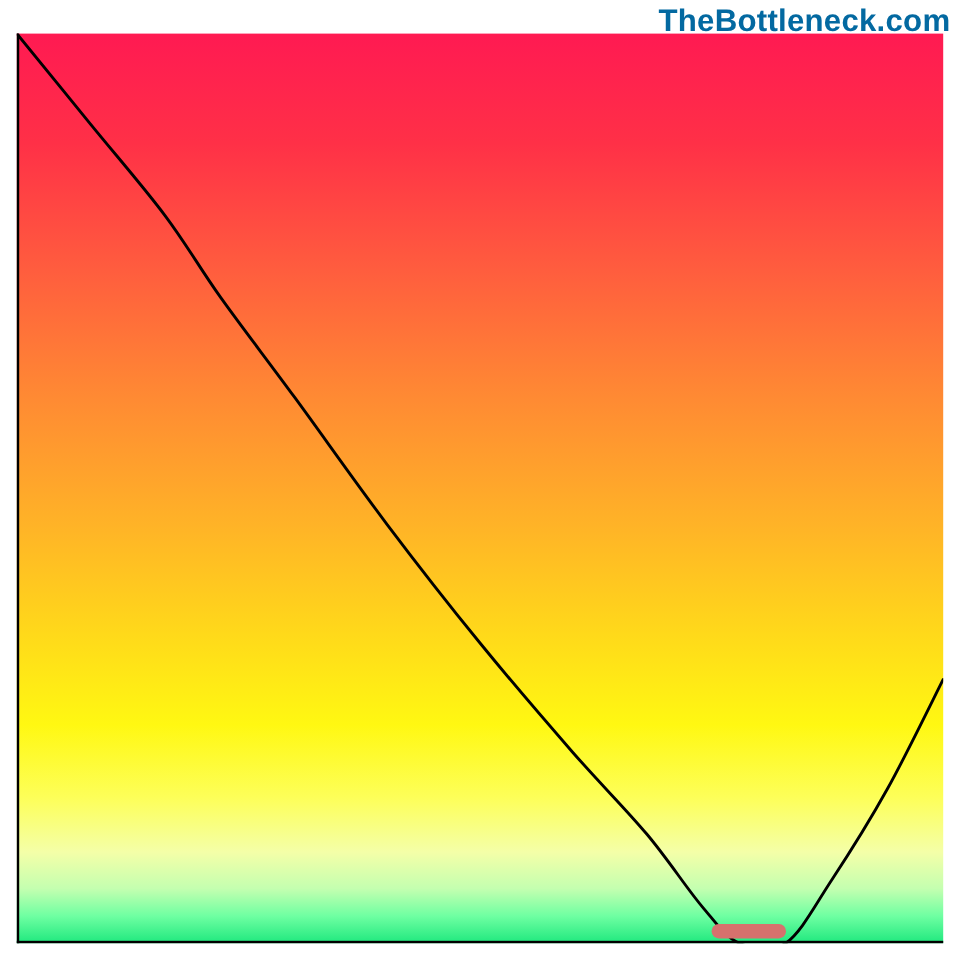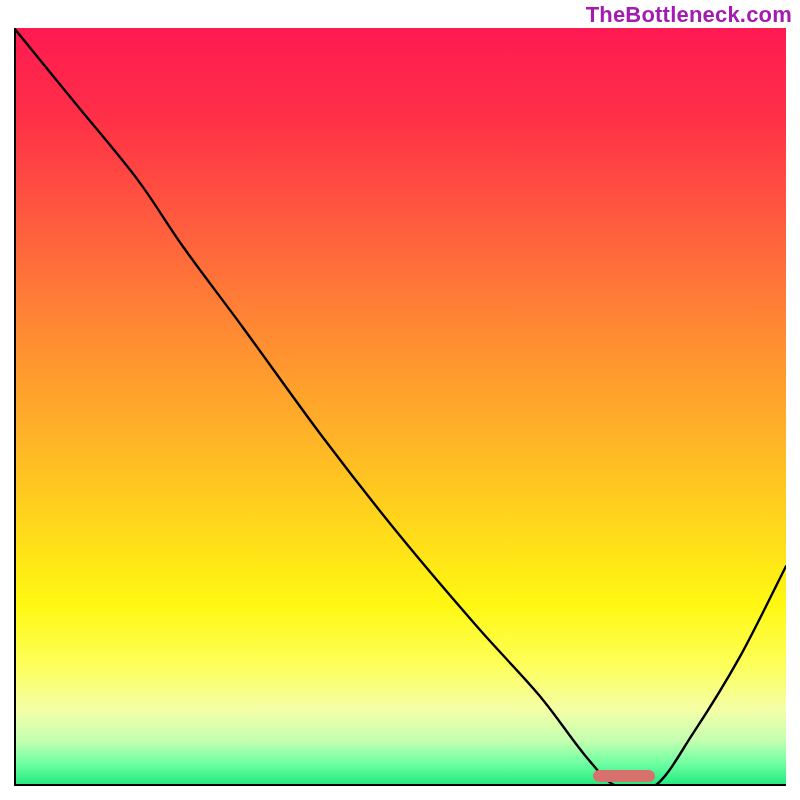--- a/index.html
+++ b/index.html
@@ -13,23 +13,23 @@
   .canvas {
     position: relative;
     width: 800px;
     height: 800px;
     overflow: hidden;
   }
   .watermark {
     position: absolute;
     top: 2px;
     right: 8px;
-    font-size: 22px;
+    font-size: 26px;
     font-weight: 600;
-    color: #a21caf;
+    color: #0369a1;
     letter-spacing: 0.2px;
     z-index: 30;
   }
   .plot {
     position: absolute;
     left: 14px;
     top: 28px;
     width: 772px;
     height: 758px;
     box-sizing: border-box;

